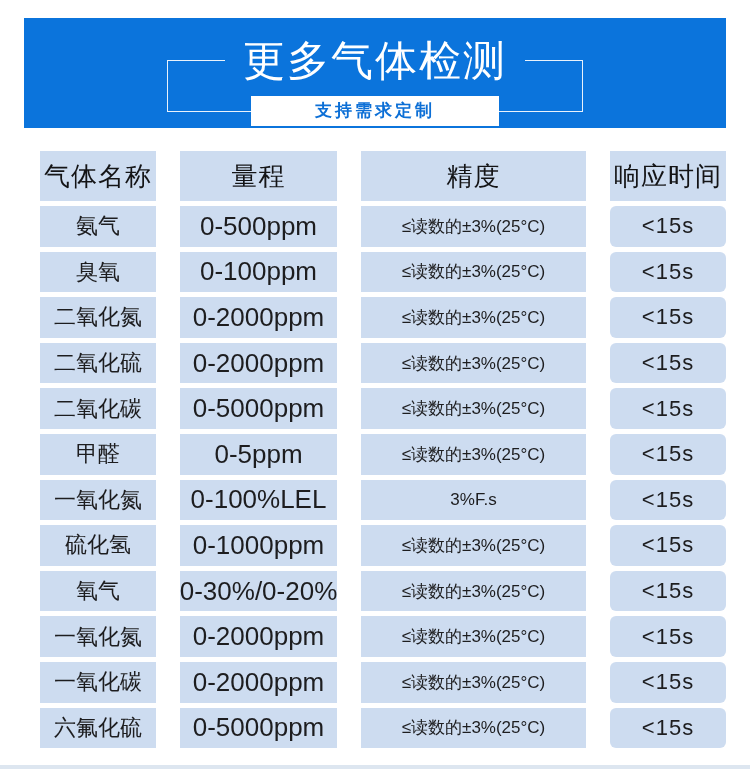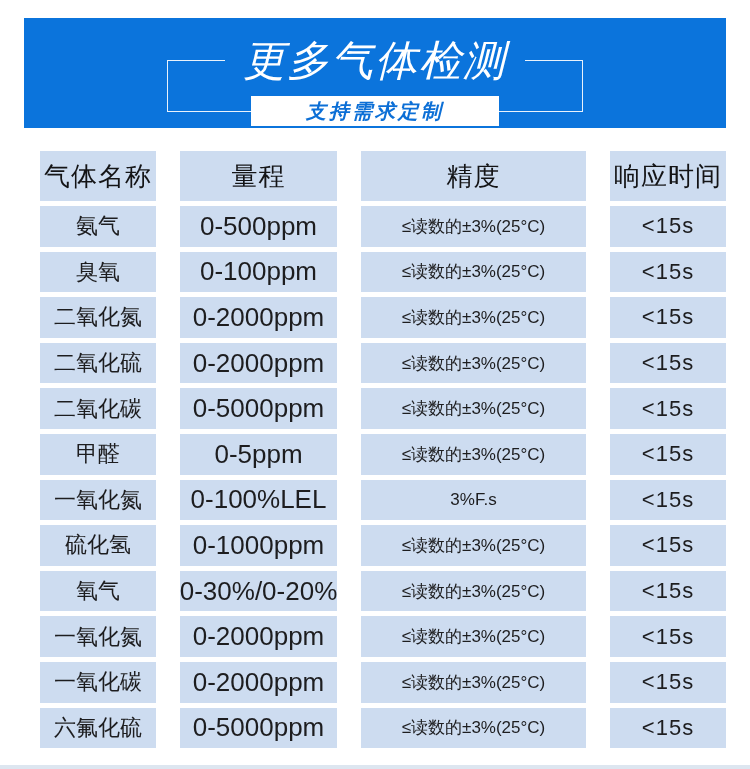--- a/index.html
+++ b/index.html
@@ -4,56 +4,55 @@
 <style>
   html,body{margin:0;padding:0;}
   body{
     width:750px;height:769px;position:relative;background:#ffffff;
     font-family:"Liberation Sans","DejaVu Sans",sans-serif;
     overflow:hidden;
   }
   .banner{
     position:absolute;left:24px;top:18px;width:702px;height:110px;
     background:#0b74dc;
-    font-style:italic;
   }
   .frame{
     position:absolute;left:143px;top:42px;width:414px;height:50px;
     border:1px solid #e9f2fc;
   }
   .banner-title{
     position:absolute;left:50%;top:20px;transform:translateX(-50%);
     margin:0;background:#0b74dc;padding:0 18px;
     color:#ffffff;font-size:42px;line-height:46px;font-weight:500;
     letter-spacing:2px;white-space:nowrap;
   }
   .banner-subtitle{
     position:absolute;left:50%;top:78px;transform:translateX(-50%);
     width:248px;height:30px;line-height:30px;background:#ffffff;
-    color:#0c6fd6;font-size:20px;font-weight:700;text-align:center;
+    color:#0c6fd6;font-size:17px;font-weight:700;text-align:center;
     letter-spacing:3px;white-space:nowrap;
   }
   .spec-table{
     position:absolute;left:24px;top:151px;width:702px;
     display:grid;
     grid-template-columns:132px 173px 241px 132px;
     grid-template-rows:50px repeat(12,40.6px);
     column-gap:8px;row-gap:5px;
     background:#ffffff;
   }
   .trow{display:contents;}
   .cell{
     background:#cddcf0;display:flex;align-items:center;justify-content:center;
     color:#1d1d1f;font-size:21px;white-space:nowrap;overflow:hidden;margin-left:16px;
   }
   .th{font-size:26px;color:#141416;font-weight:500;letter-spacing:1px;}
   .gas{font-size:22px;text-align:right;}
   .range{font-size:26px;}
   .prec{font-size:17px;}
-  .resp{font-size:22px;letter-spacing:1px;}
+  .resp{font-size:22px;letter-spacing:1px;border-radius:6px;}
   .bottom-line{
     position:absolute;left:0;top:765px;width:750px;height:4px;
     background:#dde6f0;
   }
 </style>
 </head>
 <body>
 
 <div class="banner">
   <div class="frame"></div>

